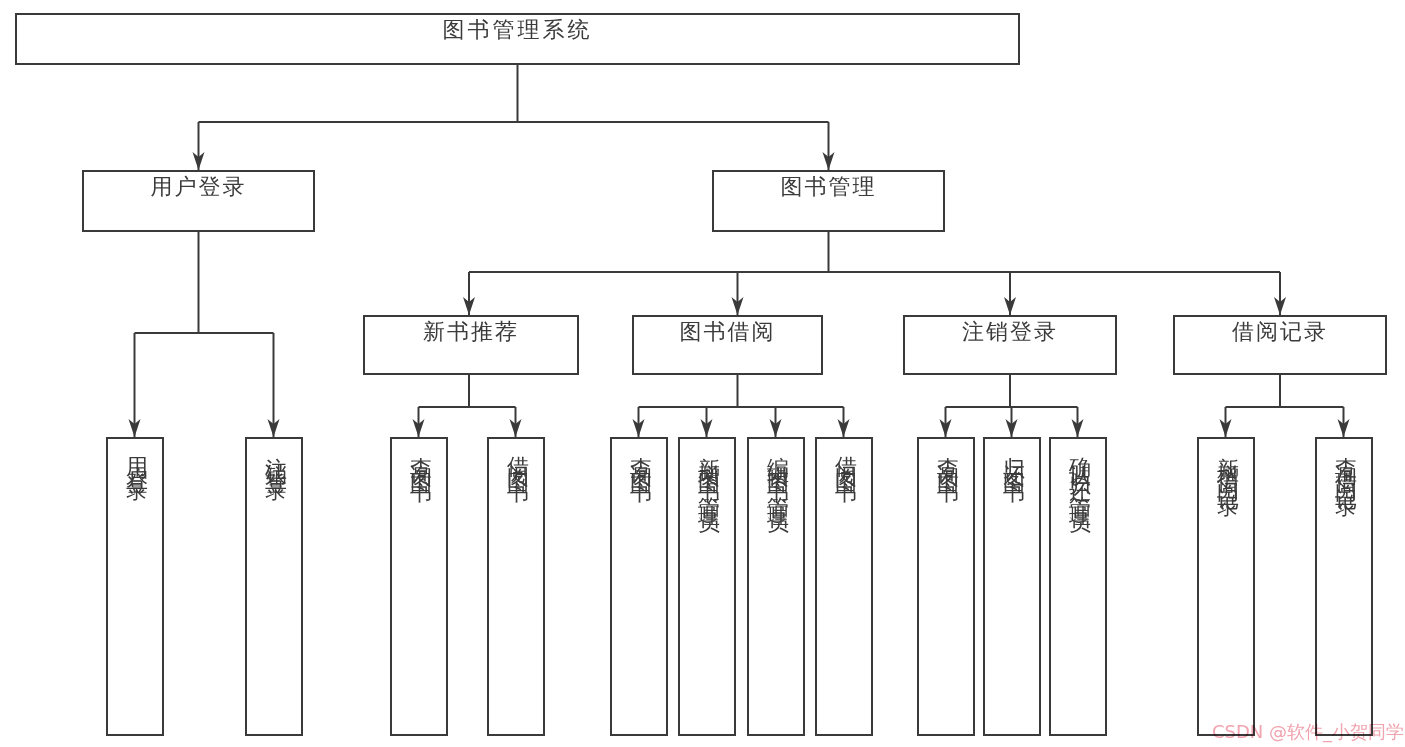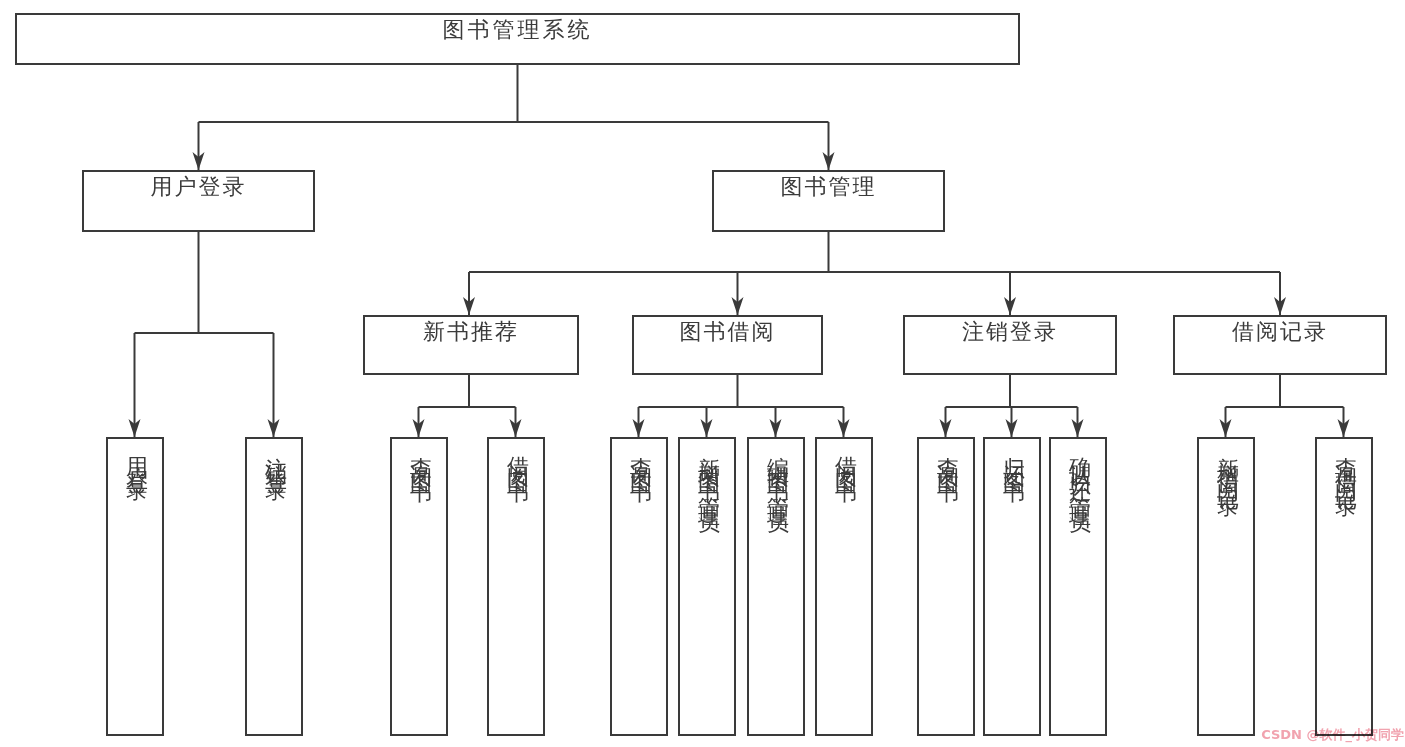--- a/index.html
+++ b/index.html
@@ -73,25 +73,24 @@
   .lf7  { left: 747px; }
   .lf8  { left: 815px; }
   .lf9  { left: 917px; }
   .lf10 { left: 983px; }
   .lf11 { left: 1049px; }
   .lf12 { left: 1197px; }
   .lf13 { left: 1315px; }
   .watermark {
     position: absolute;
     right: 1px; bottom: 3px;
-    font-size: 13px;
+    font-size: 18px;
     color: #F1A3AF;
     mix-blend-mode: multiply;
     white-space: nowrap;
-    font-weight: bold;
   }
 </style>
 </head>
 <body>
 
 <div class="canvas">
 
   <svg class="connectors" width="1405" height="747" viewBox="0 0 1405 747">
     <defs>
       <marker id="ah" viewBox="0 0 20 14" refX="19" refY="7" markerWidth="20" markerHeight="14" markerUnits="userSpaceOnUse" orient="auto">

